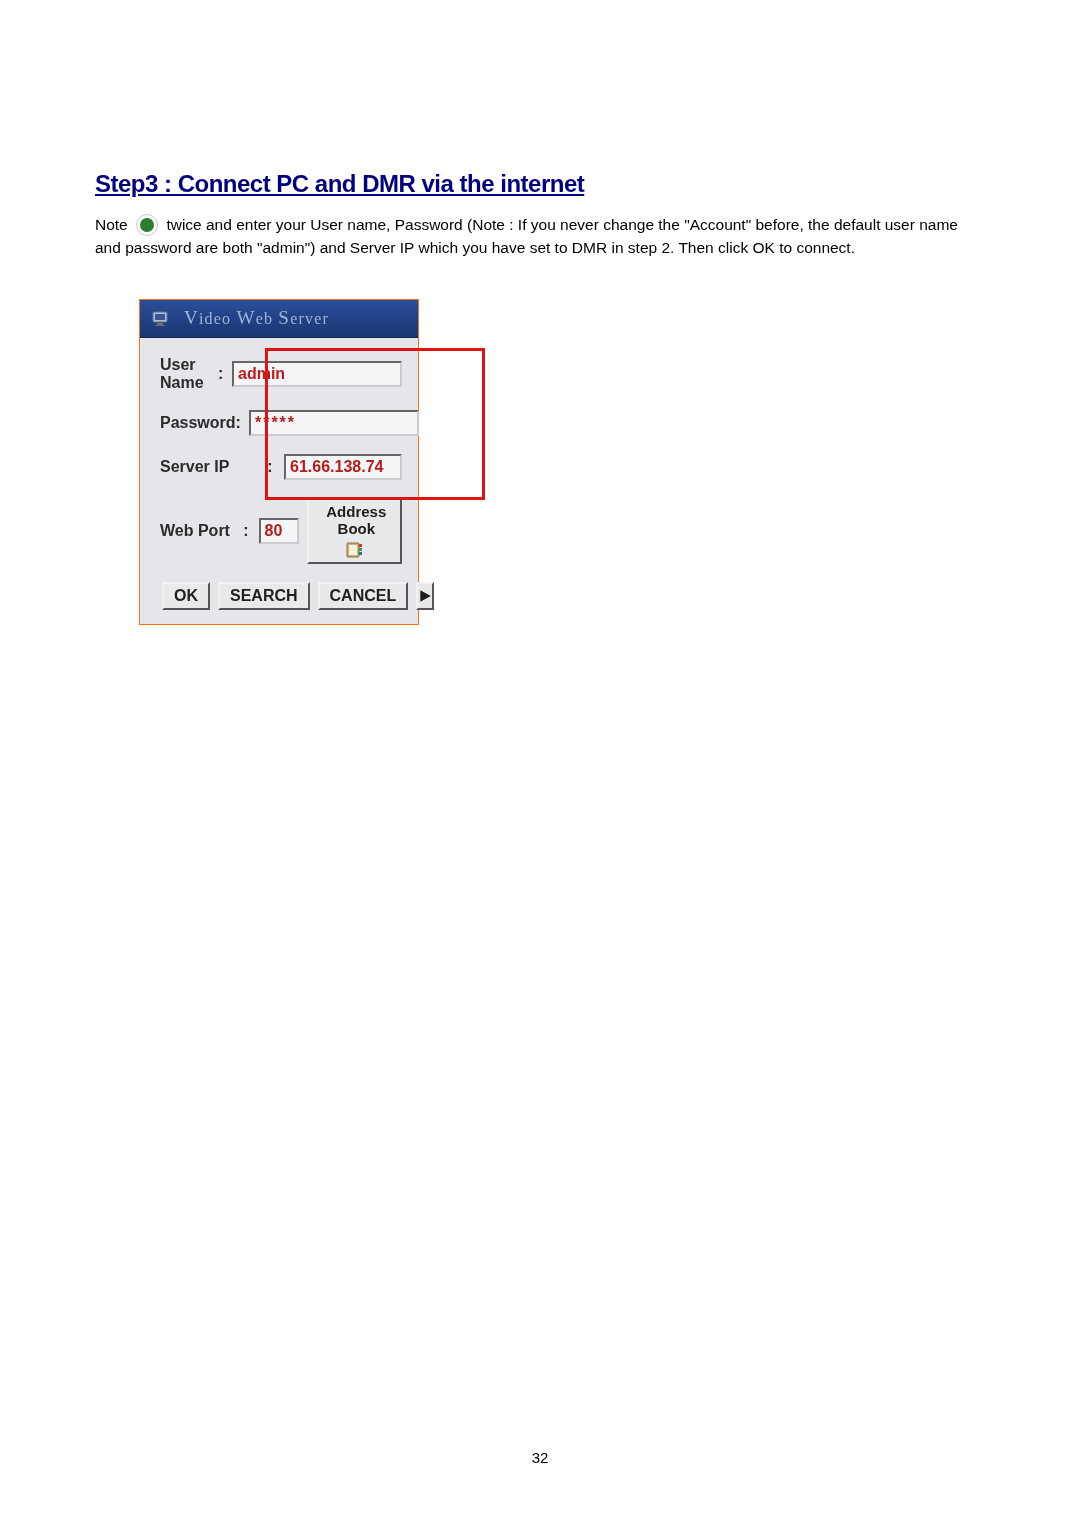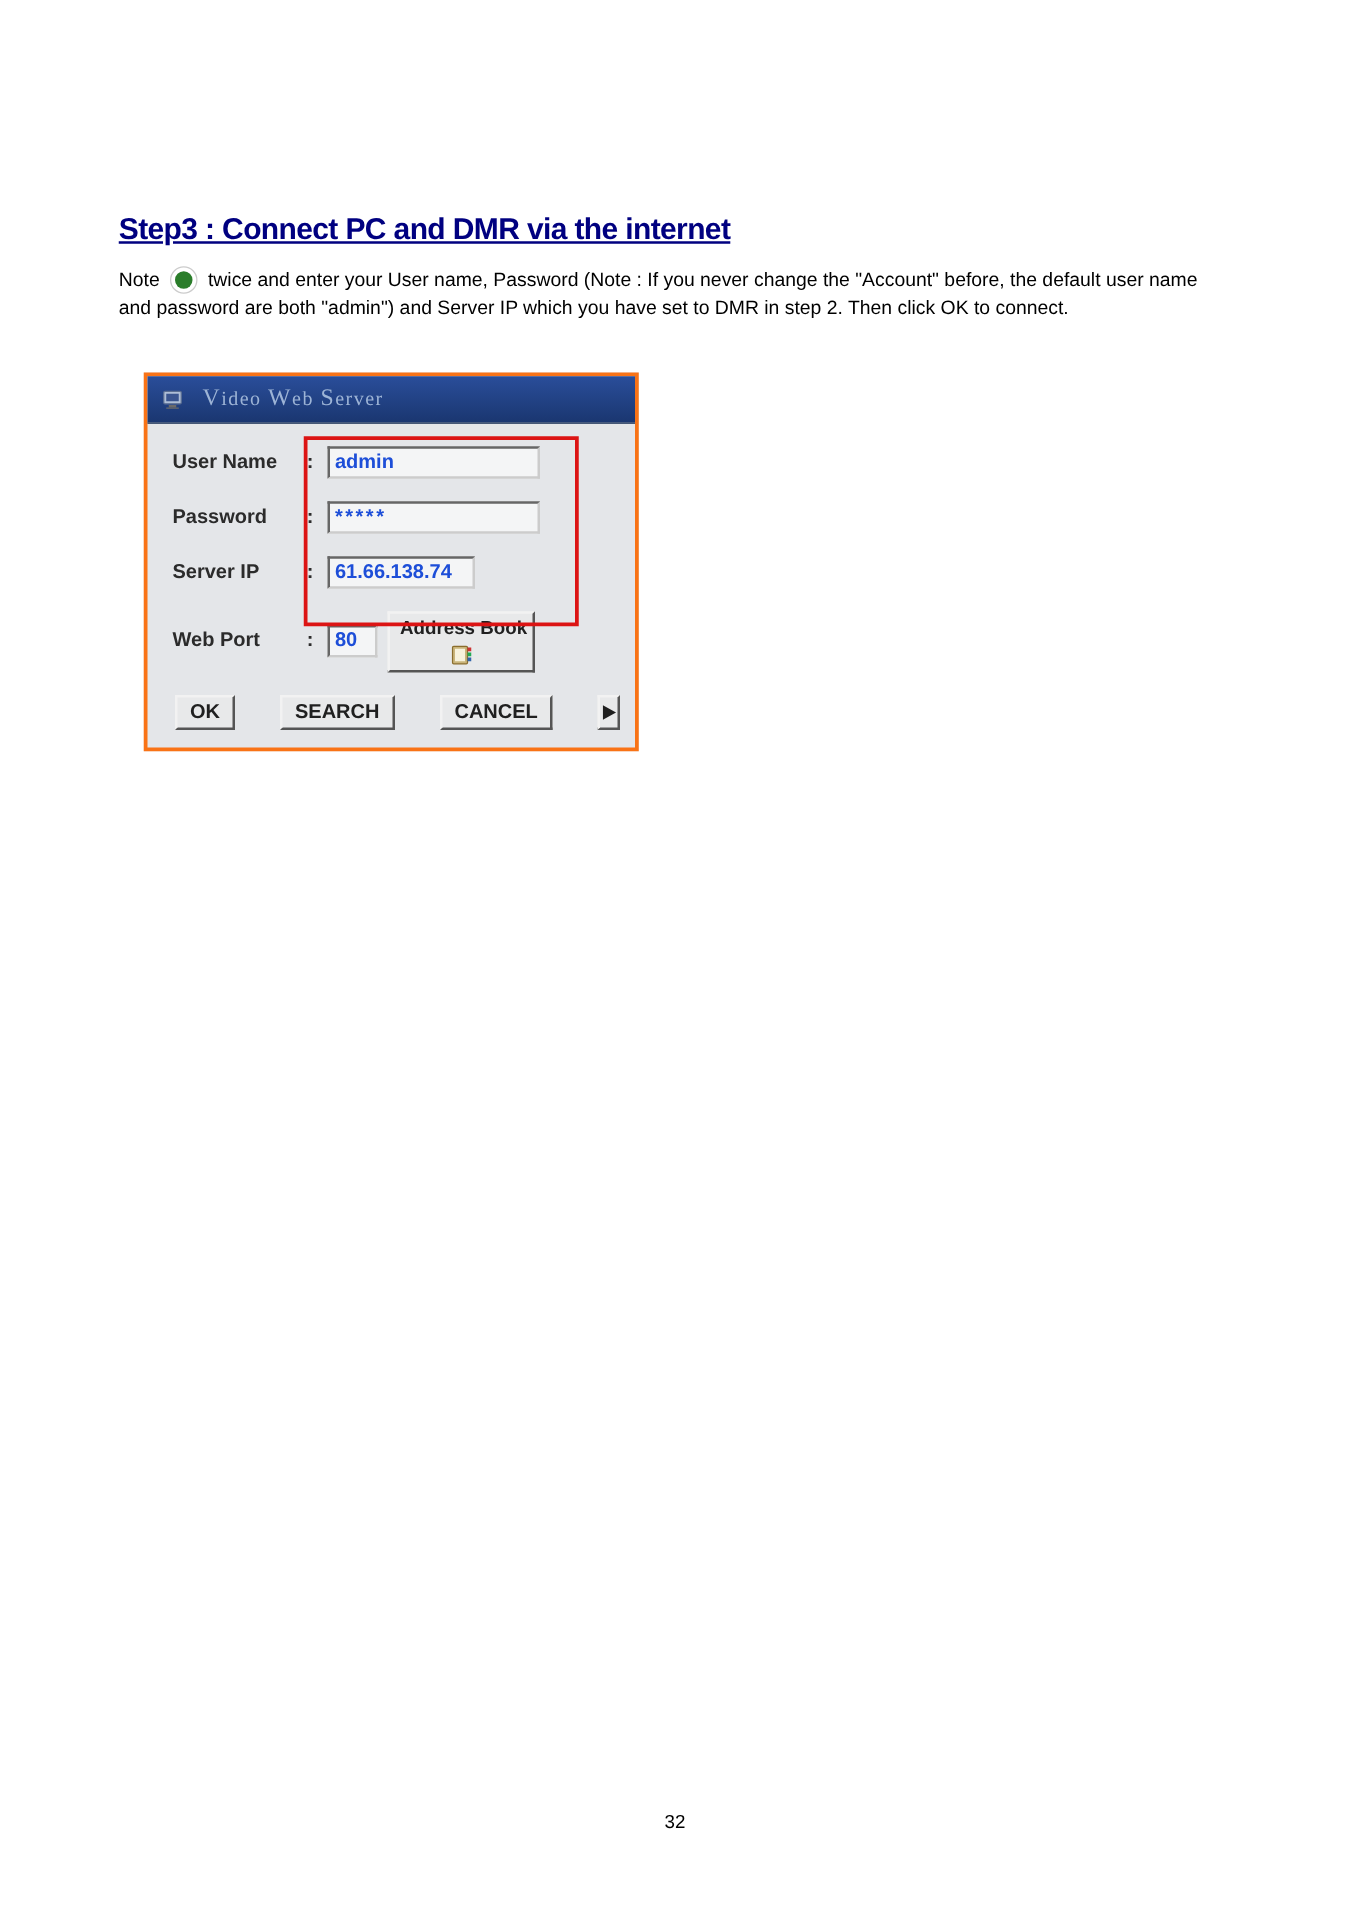--- a/index.html
+++ b/index.html
@@ -40,23 +40,23 @@
     .inline-icon::after {
       content: '';
       position: absolute;
       width: 14px; height: 14px;
       background: #2a7d2a;
       border-radius: 50%;
       top: 3px; left: 3px;
     }
     
     .dialog {
-      width: 396px;
-      margin-left: 20px;
-      border: 3px solid #f97316;
+      width: 280px;
+      margin-left: 44px;
+      border: 1px solid #f97316;
       background: #e4e6e9;
     }
     .titlebar {
       height: 38px;
       background: linear-gradient(to bottom, #2a4e9a, #1a3670);
       display: flex;
       align-items: center;
       padding-left: 12px;
       border-bottom: 1px solid #102850;
     }
@@ -103,21 +103,21 @@
       text-align: center;
     }
     .field {
       flex: 0 0 auto;
       margin-left: 8px;
     }
     .text-input {
       font-family: Tahoma, Arial, sans-serif;
       font-size: 16px;
       font-weight: bold;
-      color: #1d4ed8;
+      color: #b91c1c;
       background: #f4f5f6;
       border: 2px solid #888;
       border-top-color: #666; border-left-color: #666;
       border-right-color: #ccc; border-bottom-color: #ccc;
       padding: 2px 4px;
       height: 26px;
       line-height: 20px;
       outline: none;
     }
     #in-username { width: 170px; }
@@ -137,21 +137,21 @@
       display: inline-flex;
       align-items: center;
       gap: 4px;
       cursor: pointer;
       flex-direction: column;
     }
     .addr-icon { width: 20px; height: 18px; }
     .btn-row {
       display: flex;
       align-items: flex-end;
-      gap: 36px;
+      gap: 8px;
       padding-left: 6px;
       margin-top: 18px;
     }
     .win-btn {
       font-size: 16px;
       font-weight: bold;
       color: #202020;
       background: #e8e9ea;
       border: 2px solid #888;
       border-top-color: #f2f2f2; border-left-color: #f2f2f2;

